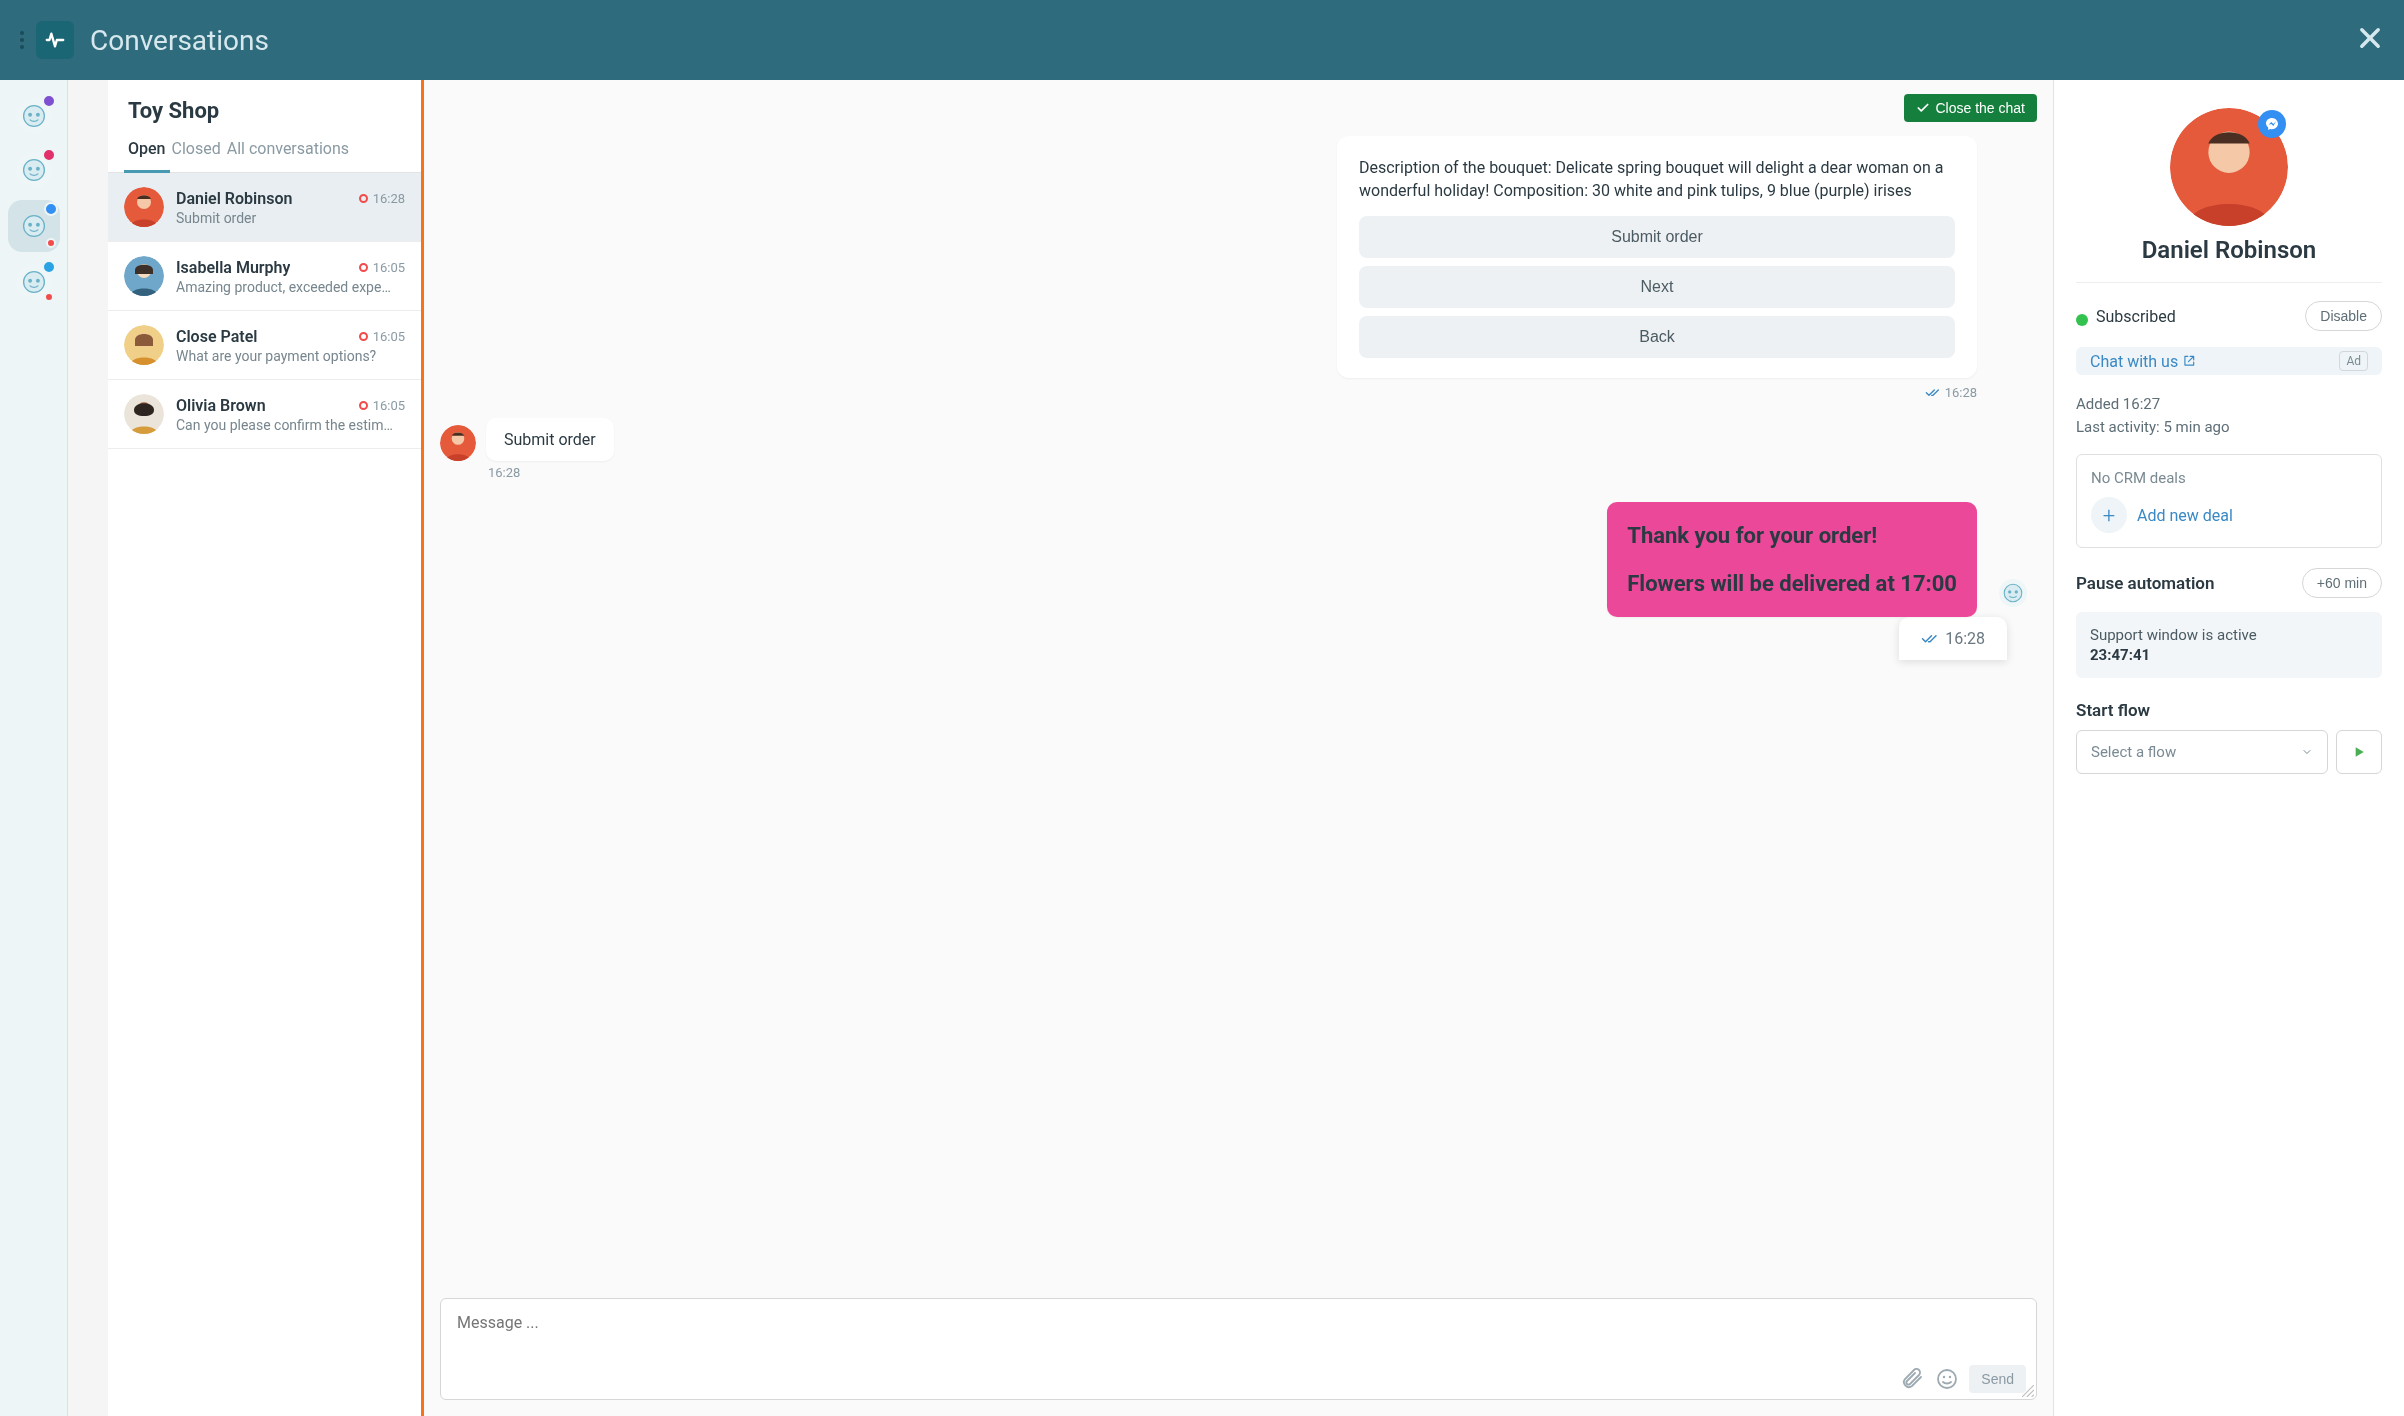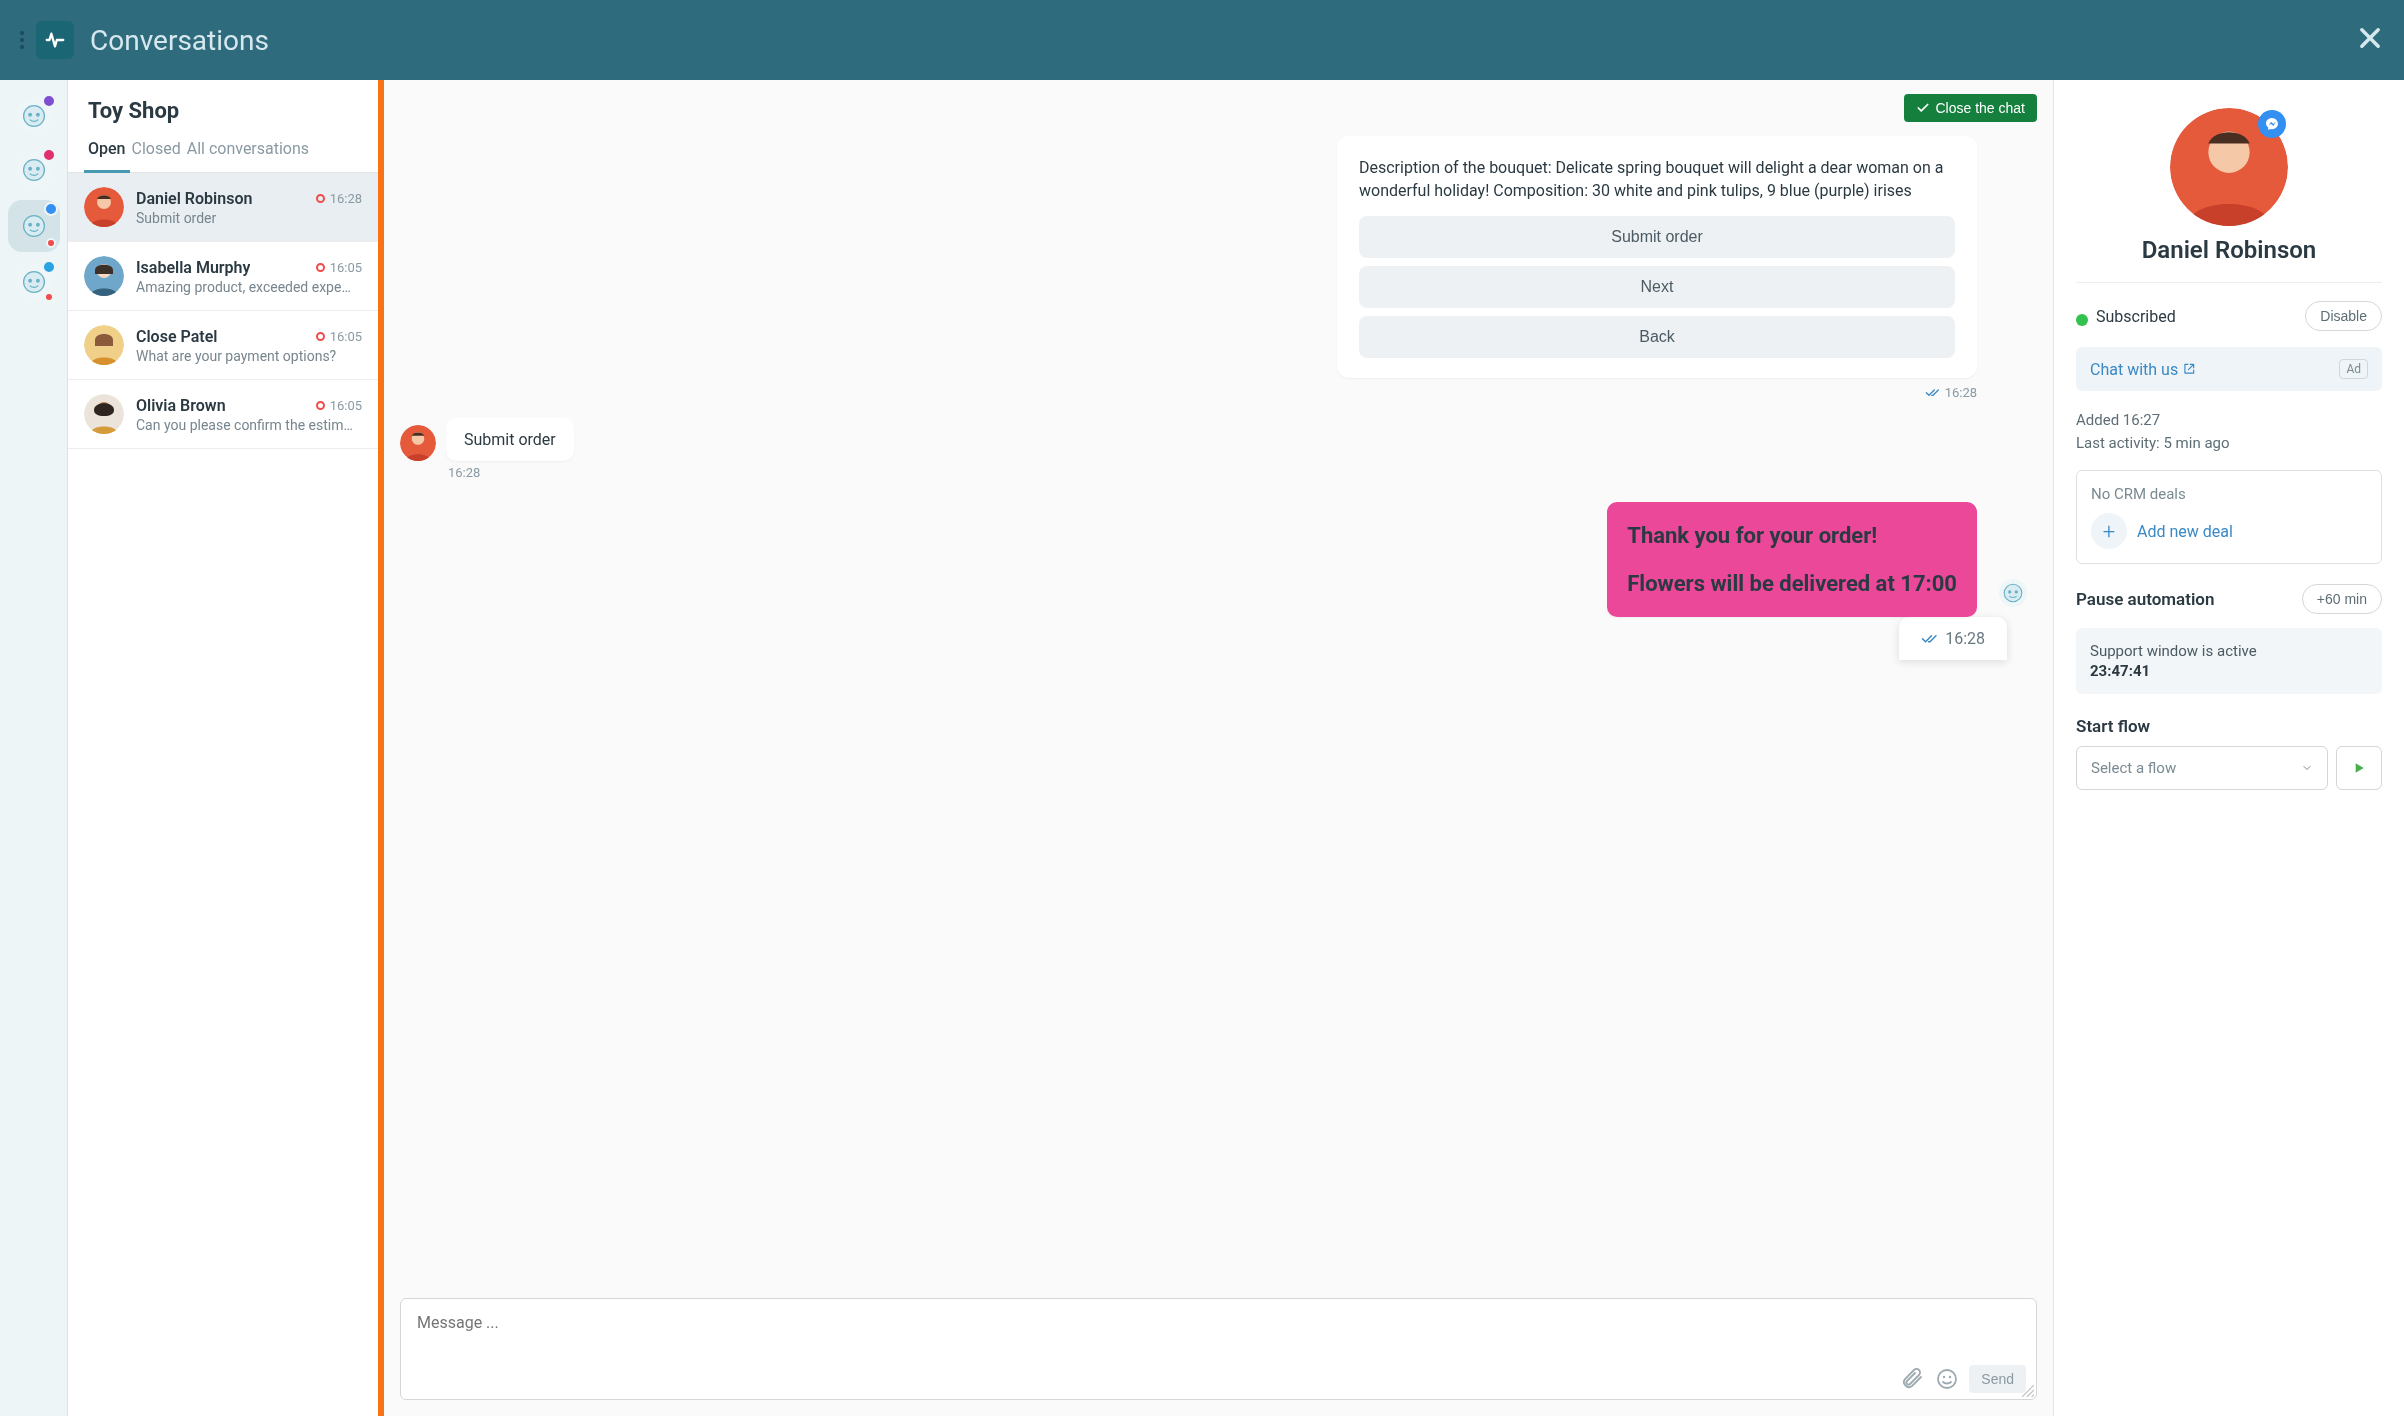--- a/index.html
+++ b/index.html
@@ -17,21 +17,21 @@
   .main { flex: 1; display: flex; overflow: hidden; }
 
   
   .channel-rail { width: 68px; background: #edf5f7; display: flex; flex-direction: column; align-items: center; padding-top: 18px; gap: 18px; border-right: 1px solid #d8e2e5; }
   .channel-item { width: 36px; height: 36px; border-radius: 50%; background: #eef6f8; display: flex; align-items: center; justify-content: center; position: relative; cursor: pointer; }
   .channel-item.active { background: #d3e3e8; box-shadow: 0 0 0 6px #d3e3e8; border-radius: 8px; width: 40px; height: 40px; }
   .channel-badge { width: 14px; height: 14px; border-radius: 50%; position: absolute; top: -4px; right: -4px; border: 2px solid #edf5f7; }
   .channel-status-dot { width: 10px; height: 10px; border-radius: 50%; position: absolute; bottom: -2px; right: -2px; border: 2px solid #edf5f7; }
 
   
-  .conv-col { width: 316px; background: #fff; border-right: 6px solid #f97316; display: flex; flex-direction: column; }
+  .conv-col { width: 316px; background: #fff; border-right: 3px solid #f97316; display: flex; flex-direction: column; margin-left: 40px; }
   .conv-header { padding: 18px 20px 4px; font-size: 22px; font-weight: 700; color: #2b3a42; }
   .conv-tabs { display: flex; gap: 6px; padding: 0 20px; border-bottom: 1px solid #e3e3e3; }
   .conv-tab { padding: 12px 0 14px; font-size: 16px; color: #8a9aa3; cursor: pointer; position: relative; }
   .conv-tab.active { color: #2b3a42; font-weight: 500; }
   .conv-tab.active::after { content: ""; position: absolute; left: -4px; right: -4px; bottom: -1px; height: 3px; background: #489ab3; }
   .conv-list { flex: 1; overflow-y: auto; }
   .conv-item { display: flex; align-items: center; padding: 14px 16px; border-bottom: 1px solid #ededed; cursor: pointer; gap: 12px; }
   .conv-item.active { background: #e8eef1; }
   .conv-avatar { width: 40px; height: 40px; border-radius: 50%; flex-shrink: 0; }
   .conv-meta { flex: 1; min-width: 0; }
@@ -76,21 +76,21 @@
   .details-col { width: 350px; background: #fff; padding: 28px 22px; overflow-y: auto; }
   .details-avatar-wrap { position: relative; width: 118px; height: 118px; margin: 0 auto 10px; }
   .details-avatar { width: 100%; height: 100%; border-radius: 50%; }
   .details-channel-badge { position: absolute; top: 2px; right: 2px; width: 28px; height: 28px; border-radius: 50%; background: #338ff1; display: flex; align-items: center; justify-content: center; }
   .details-name { font-size: 24px; font-weight: 600; text-align: center; color: #2b3a42; margin-bottom: 18px; }
   .details-divider { height: 1px; background: #eee; margin-bottom: 18px; }
   .sub-row { display: flex; justify-content: space-between; align-items: center; margin-bottom: 16px; }
   .sub-status { display: flex; align-items: flex-end; gap: 8px; font-size: 16px; color: #2b3a42; }
   .sub-dot { width: 12px; height: 12px; border-radius: 50%; background: #32c24d; }
   .pill-btn { border: 1px solid #d6d6d6; background: #fff; border-radius: 18px; padding: 6px 14px; font-size: 14px; color: #5e6e76; cursor: pointer; }
-  .chat-with-us { background: #eef4f7; border-radius: 6px; padding: 12px 14px; display: flex; justify-content: space-between; align-items: center; margin-bottom: 18px; }
+  .chat-with-us { background: #eef4f7; border-radius: 6px; padding: 4px 14px; display: flex; justify-content: space-between; align-items: center; margin-bottom: 18px; }
   .chat-with-us a { color: #3a89c5; font-size: 16px; text-decoration: none; display: flex; align-items: center; gap: 4px; }
   .ad-badge { border: 1px solid #d0d8dc; border-radius: 4px; padding: 2px 6px; font-size: 12px; color: #7a8a92; }
   .meta-text { font-size: 15px; color: #5e6e76; line-height: 1.5; margin-bottom: 16px; }
   .crm-box { border: 1px solid #e0e0e0; border-radius: 6px; padding: 14px; margin-bottom: 20px; }
   .crm-box .no-deals { font-size: 15px; color: #7a8a92; margin-bottom: 10px; }
   .add-deal { display: flex; align-items: center; gap: 10px; color: #3a89c5; font-size: 16px; cursor: pointer; }
   .add-deal .plus { width: 36px; height: 36px; border-radius: 50%; background: #eef4f7; display: flex; align-items: center; justify-content: center; font-size: 22px; font-weight: 300; }
   .pause-row { display: flex; justify-content: space-between; align-items: center; margin-bottom: 14px; }
   .pause-row .lbl { font-size: 17px; font-weight: 600; color: #2b3a42; line-height: 1.3; }
   .support-box { background: #f3f6f8; border-radius: 6px; padding: 14px; font-size: 15px; color: #4b5b63; margin-bottom: 22px; }

